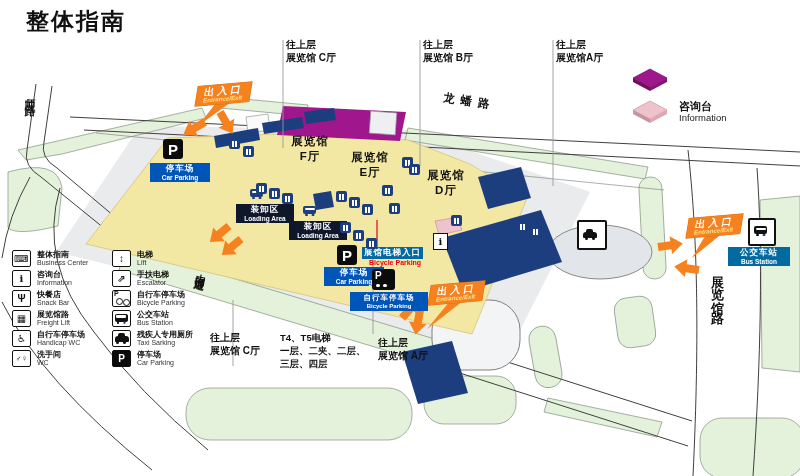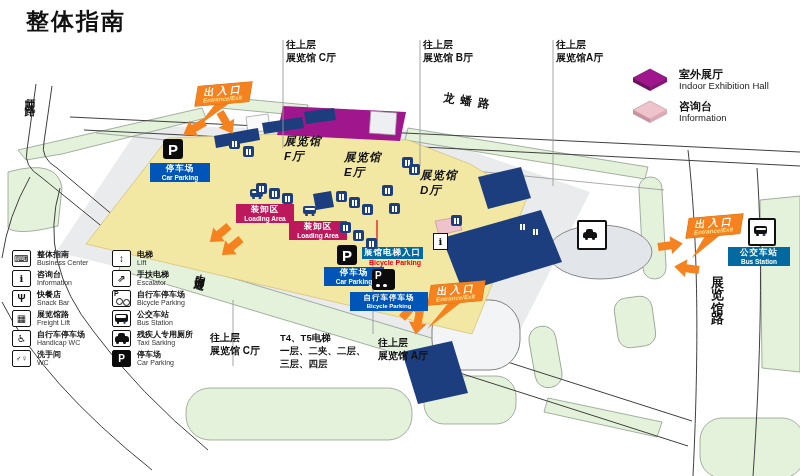--- a/index.html
+++ b/index.html
@@ -37,26 +37,26 @@
   .entr .en{font-size:6px;font-weight:bold;color:#FFE08A;line-height:7px;white-space:nowrap;}
   .pbox{position:absolute;width:20px;height:20px;background:#0b0b0b;color:#fff;border-radius:3px;
         display:flex;align-items:center;justify-content:center;font-size:15px;font-weight:bold;}
   .pbox.bike{font-size:10px;align-items:flex-start;justify-content:flex-start;padding:1px 0 0 3px;}
   .pbox.bike::after{content:"";position:absolute;bottom:3px;left:4px;width:3.5px;height:3.5px;border-radius:50%;
         background:#fff;box-shadow:7px 0 0 #fff;}
   .lbl{position:absolute;color:#fff;text-align:center;padding:1px 2px;line-height:1;}
   .lbl .zh{font-size:8.5px;font-weight:bold;line-height:9.5px;letter-spacing:1px;white-space:nowrap;}
   .lbl .en{font-size:6.5px;font-weight:bold;line-height:7.5px;white-space:nowrap;}
   .lbl.blue{background:#0055B8;}
-  .lbl.green{background:#be185d;}
+  .lbl.green{background:#0f172a;}
   .lbl.red{background:#0369a1;}
   .red-sub{position:absolute;color:#E60012;font-size:7px;font-weight:bold;white-space:nowrap;}
   
   .link-lbl{position:absolute;font-size:10px;font-weight:bold;line-height:13px;white-space:nowrap;}
-  .hall-lbl{position:absolute;width:52px;text-align:left;font-size:11.5px;font-weight:bold;line-height:15px;letter-spacing:1px;font-style:italic;}
+  .hall-lbl{position:absolute;width:52px;text-align:center;font-size:11.5px;font-weight:bold;line-height:15px;letter-spacing:1px;}
   .road-v{position:absolute;writing-mode:vertical-rl;text-orientation:upright;font-weight:bold;}
   .poi{position:absolute;width:11px;height:11px;background:#1C3E7E;border-radius:2px;}
   .poi::after{content:"";position:absolute;left:3px;right:3px;top:2.5px;bottom:2.5px;
         border-left:2px solid #fff;border-right:2px solid #fff;}
   .whitebox{position:absolute;background:#fff;border:2px solid #111;border-radius:2px;}
   .ibox{position:absolute;width:13px;height:15px;background:#fff;border:1.5px solid #111;display:flex;
         align-items:center;justify-content:center;font-family:"DejaVu Serif",serif;font-weight:bold;font-size:10px;}
   .t4{position:absolute;font-size:9.5px;font-weight:bold;line-height:13px;white-space:nowrap;}
 </style>
 </head>
@@ -162,24 +162,20 @@
   </svg>
 
   <div class="abs title-zh" style="left:26px;top:6px">整体指南</div>
 
   <div class="lgd-row" style="left:633px;top:68px">
     <svg width="36" height="26">
       <polygon points="17,1 34,10 17,19 0,10" fill="#A0168C" stroke="#6E0F60" stroke-width="0.7"></polygon>
       <polygon points="0,10 17,19 17,23 0,14" fill="#6E0F60"></polygon>
       <polygon points="34,10 17,19 17,23 34,14" fill="#87127A"></polygon>
     </svg>
-    <div class="lgd-txt">
-        <div class="zh">室外展厅</div>
-      <div class="en">Indoor Exhibition Hall</div>
-      </div>
   </div>
   <div class="lgd-row" style="left:633px;top:100px">
     <svg width="36" height="26">
       <polygon points="17,1 34,10 17,19 0,10" fill="#EFC3CC" stroke="#C793A1" stroke-width="0.7"></polygon>
       <polygon points="0,10 17,19 17,23 0,14" fill="#C793A1"></polygon>
       <polygon points="34,10 17,19 17,23 34,14" fill="#DBA8B4"></polygon>
     </svg>
     <div class="lgd-txt">
         <div class="zh">咨询台</div>
       <div class="en">Information</div>

